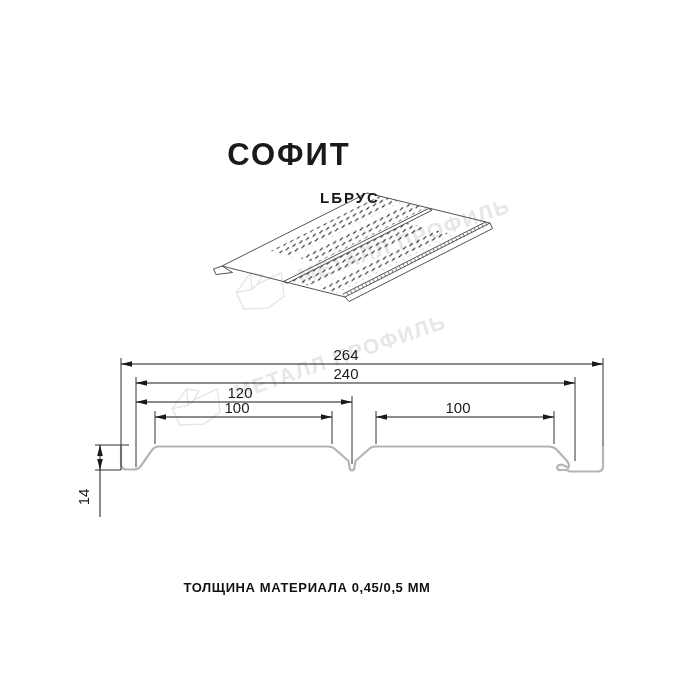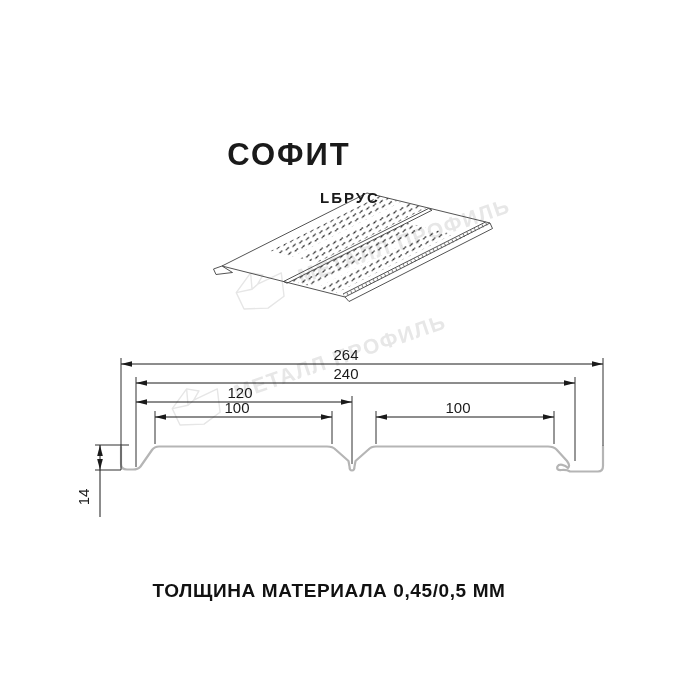--- a/index.html
+++ b/index.html
@@ -10,21 +10,21 @@
   .title{
     position:absolute;top:96px;left:0;width:578px;text-align:center;
     font-size:31px;font-weight:800;letter-spacing:2px;color:#1a1a1a;line-height:1;margin-top:43px;
   }
   .subtitle{
     position:absolute;top:142px;left:0;width:700px;text-align:center;
     font-size:15px;font-weight:700;letter-spacing:2px;color:#1a1a1a;line-height:1;margin-top:48px;
   }
   .footer-note{
     position:absolute;top:581px;left:0;width:614px;text-align:center;
-    font-size:19px;font-weight:600;letter-spacing:0.6px;color:#111;line-height:1;padding-left:22px;
+    font-size:13px;font-weight:600;letter-spacing:0.6px;color:#111;line-height:1;
   }
   .watermark{
     position:absolute;display:flex;align-items:center;gap:12px;
     transform:rotate(-19deg);transform-origin:0 50%;
     z-index:1;pointer-events:none;white-space:nowrap;
   }
   .wm-upper{left:236px;top:276px;}
   .wm-lower{left:172px;top:392px;}
   .wm-text{
     font-size:21px;font-weight:700;letter-spacing:1.5px;color:#e7e7e7;line-height:1;

